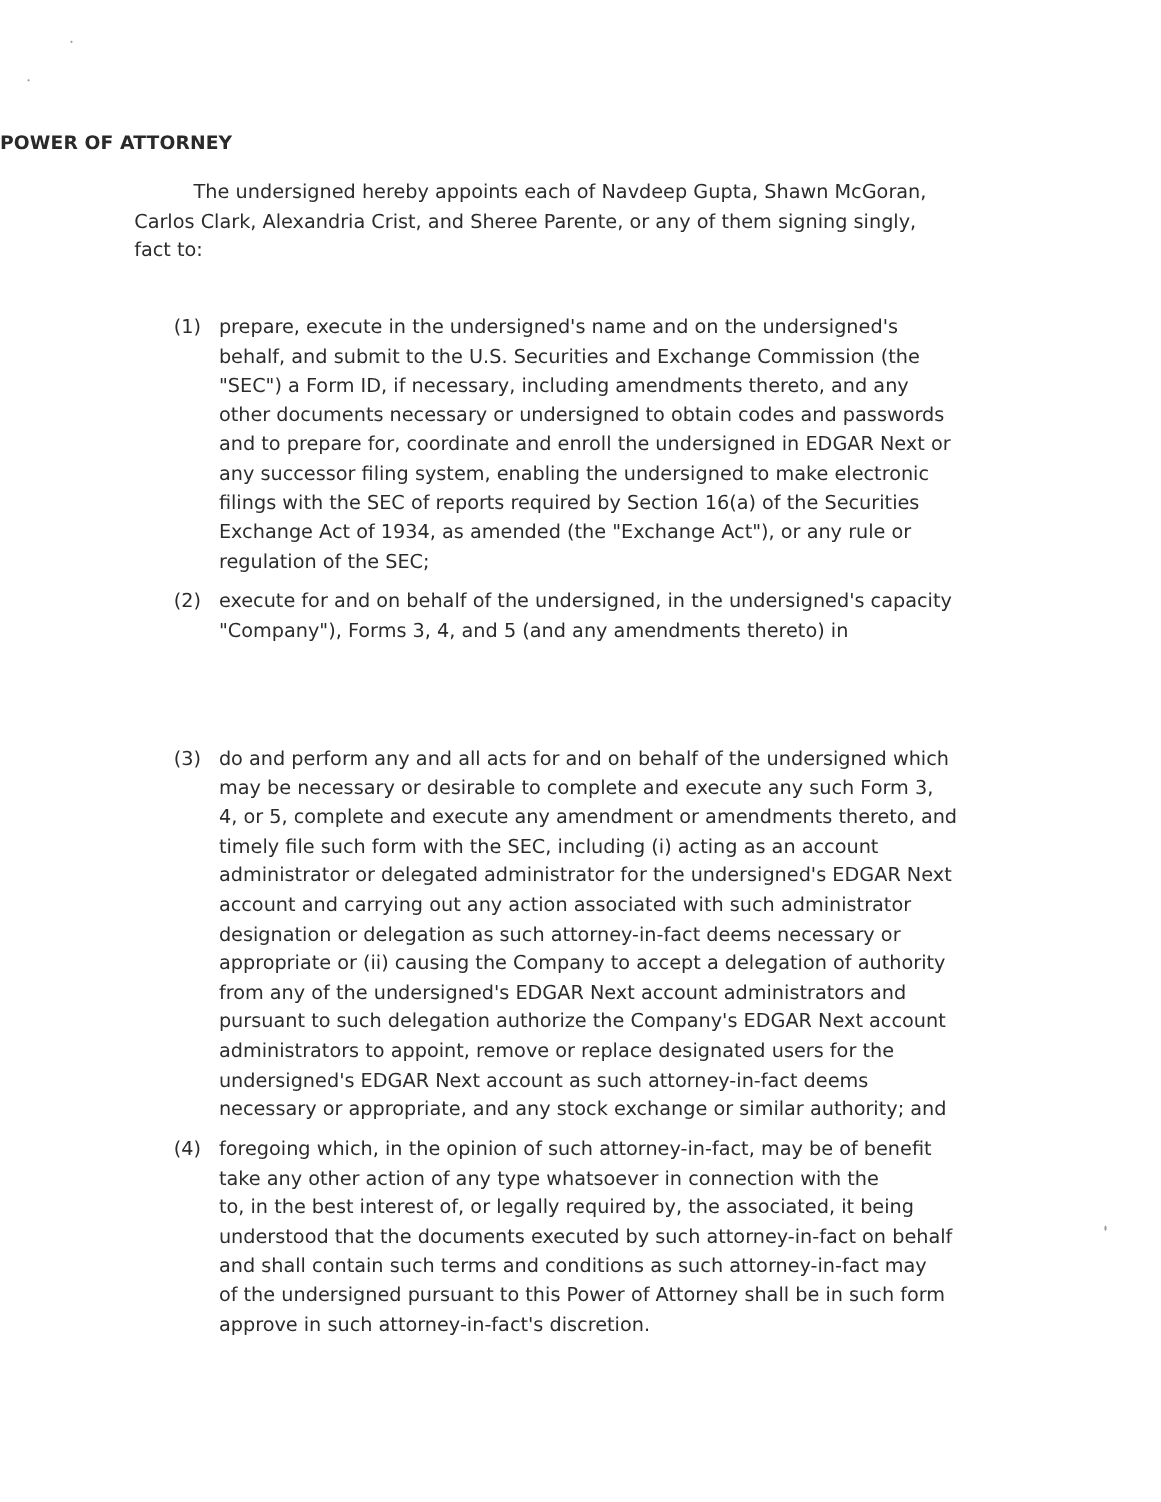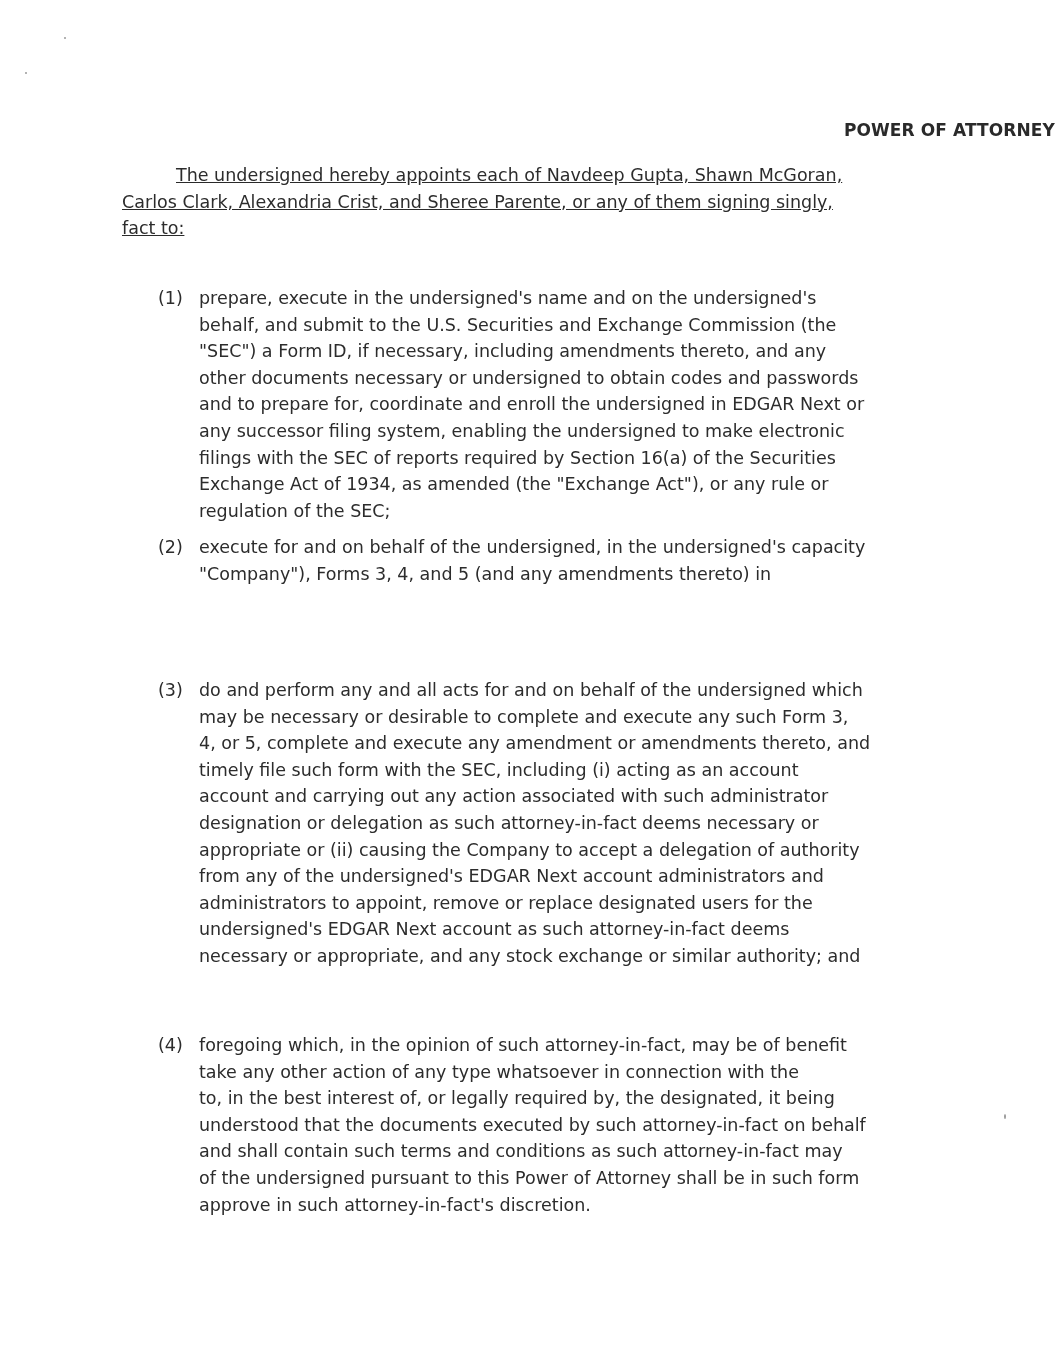--- a/index.html
+++ b/index.html
@@ -26,32 +26,31 @@
       position: absolute;
       width: 2px; height: 2px;
       border-radius: 50%;
       background: #9a9a9a;
     }
     .title {
       position: absolute;
       top: 120px;
       left: 0;
       width: 1055px;
-      text-align: right;
+      text-align: left;
       font-weight: bold;
       font-size: 17px;
       letter-spacing: 0.1px;
       color: #2a2a2a;
     }
     .intro {
       position: absolute;
       top: 162px;
       left: 122px;
       width: 800px;
-      text-decoration: underline;
     }
     .line {
       display: block;
       font-size: 17.5px;
       line-height: 26.6px;
       white-space: nowrap;
       color: #2c2c2c;
     }
     .intro .line.first {
       padding-left: 54px;
@@ -119,36 +118,38 @@
     </div>
   </div>
 
   <div class="item" id="item-3">
     <span class="num">(3)</span>
     <div class="body">
       <span class="line">do and perform any and all acts for and on behalf of the undersigned which</span>
       <span class="line">may be necessary or desirable to complete and execute any such Form 3,</span>
       <span class="line">4, or 5, complete and execute any amendment or amendments thereto, and</span>
       <span class="line">timely file such form with the SEC, including (i) acting as an account</span>
+      <span class="line">administrator or delegated administrator for the undersigned's EDGAR Next</span>
       <span class="line">account and carrying out any action associated with such administrator</span>
       <span class="line">designation or delegation as such attorney-in-fact deems necessary or</span>
       <span class="line">appropriate or (ii) causing the Company to accept a delegation of authority</span>
       <span class="line">from any of the undersigned's EDGAR Next account administrators and</span>
+      <span class="line">pursuant to such delegation authorize the Company's EDGAR Next account</span>
       <span class="line">administrators to appoint, remove or replace designated users for the</span>
       <span class="line">undersigned's EDGAR Next account as such attorney-in-fact deems</span>
       <span class="line">necessary or appropriate, and any stock exchange or similar authority; and</span>
     </div>
   </div>
 
   <div class="item" id="item-4">
     <span class="num">(4)</span>
     <div class="body">
       <span class="line">foregoing which, in the opinion of such attorney-in-fact, may be of benefit</span>
       <span class="line">take any other action of any type whatsoever in connection with the</span>
-      <span class="line">to, in the best interest of, or legally required by, the designated, it being</span>
+      <span class="line">to, in the best interest of, or legally required by, the associated, it being</span>
       <span class="line">understood that the documents executed by such attorney-in-fact on behalf</span>
       <span class="line">and shall contain such terms and conditions as such attorney-in-fact may</span>
       <span class="line">of the undersigned pursuant to this Power of Attorney shall be in such form</span>
       <span class="line">approve in such attorney-in-fact's discretion.</span>
     </div>
   </div>
 
 </div>
 
 </body></html>

